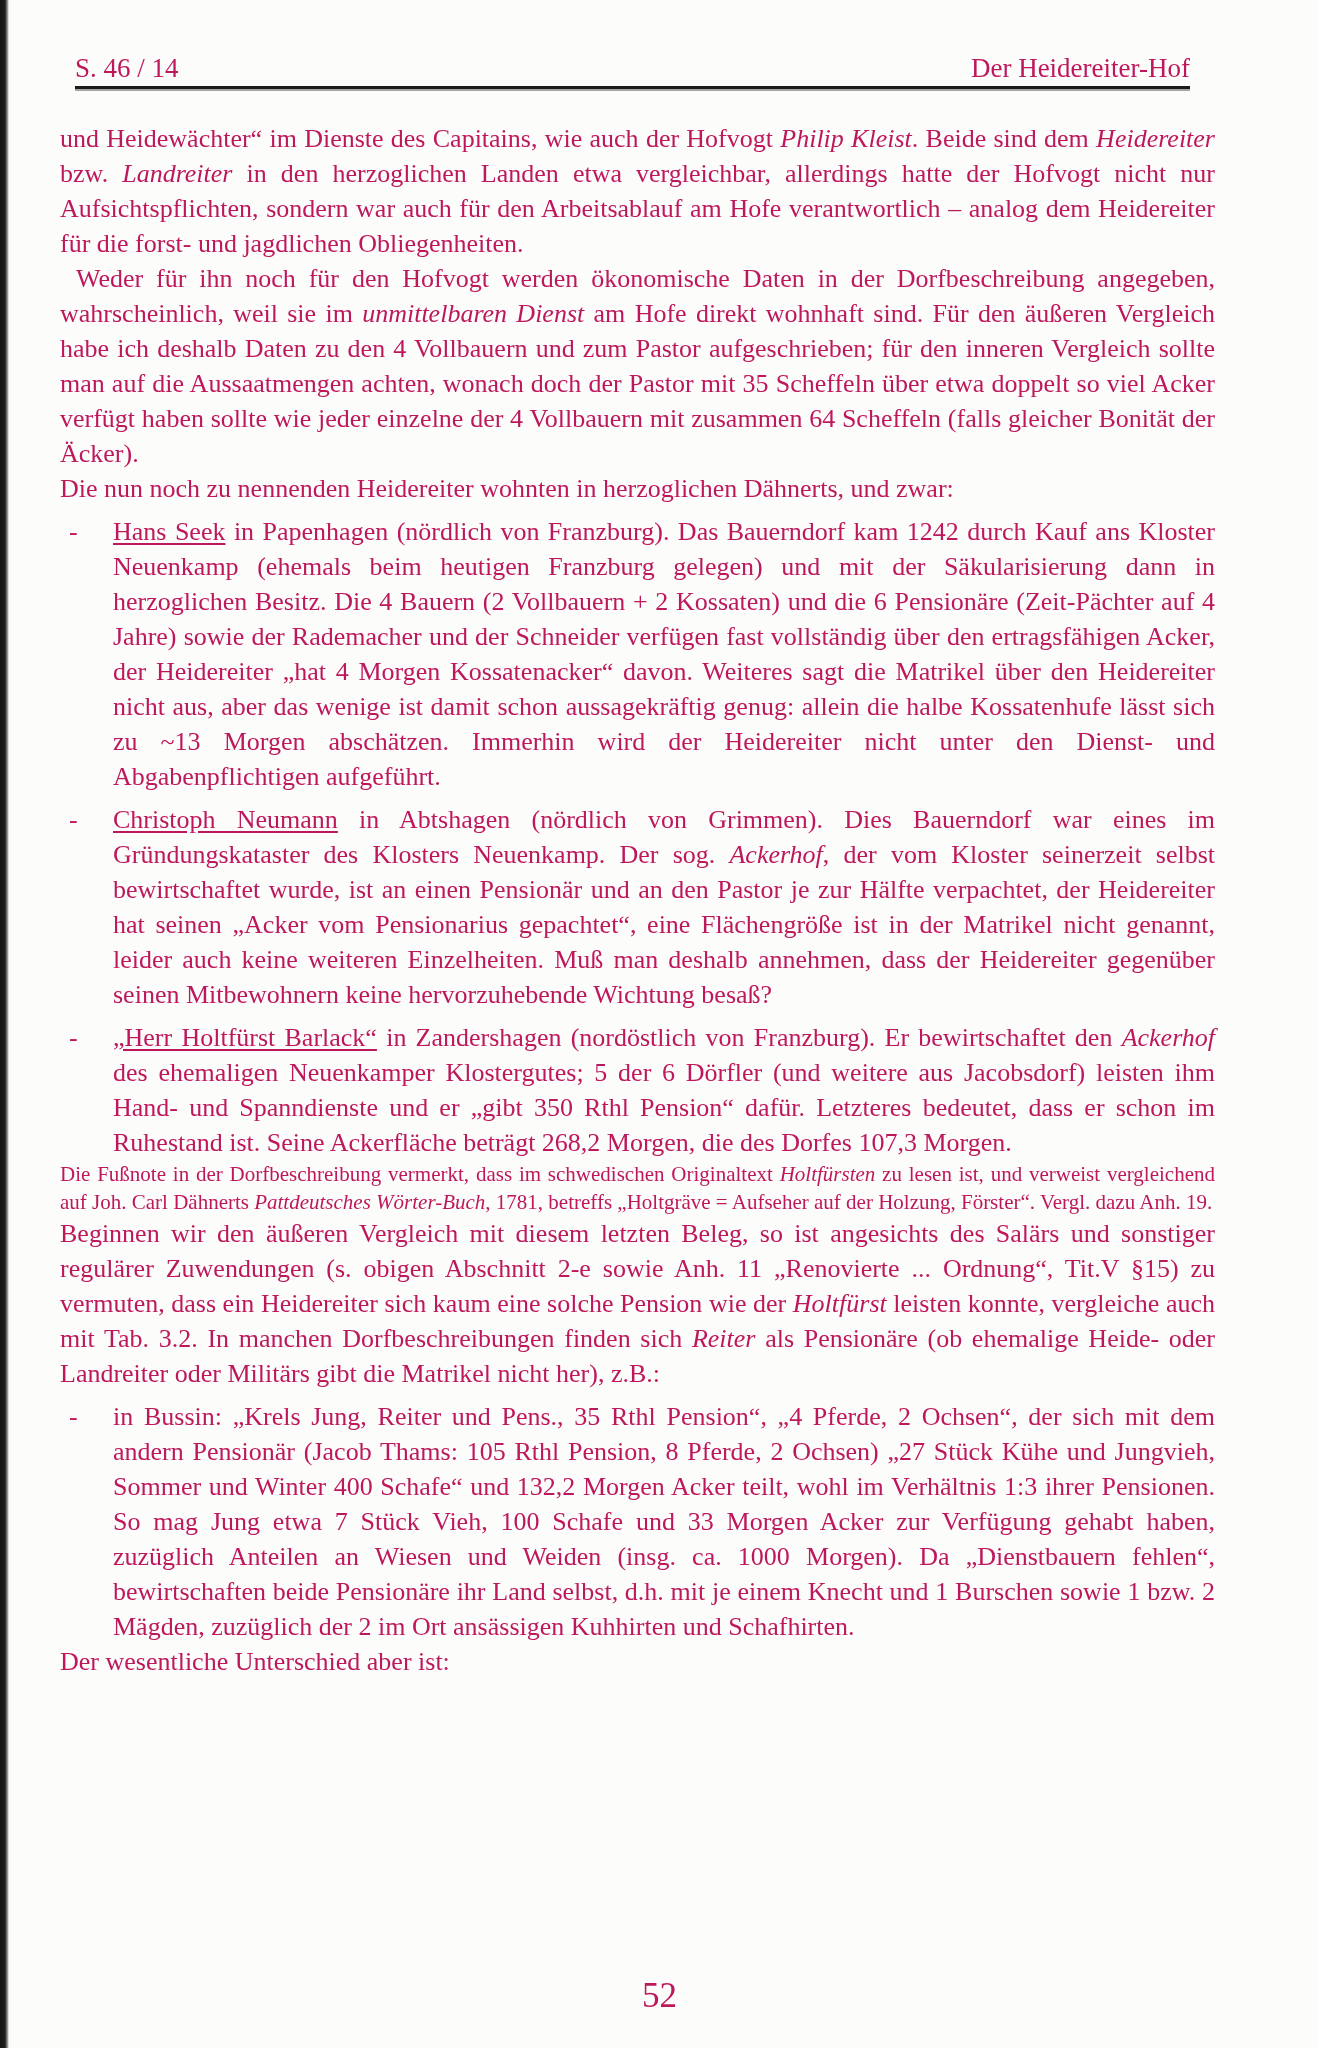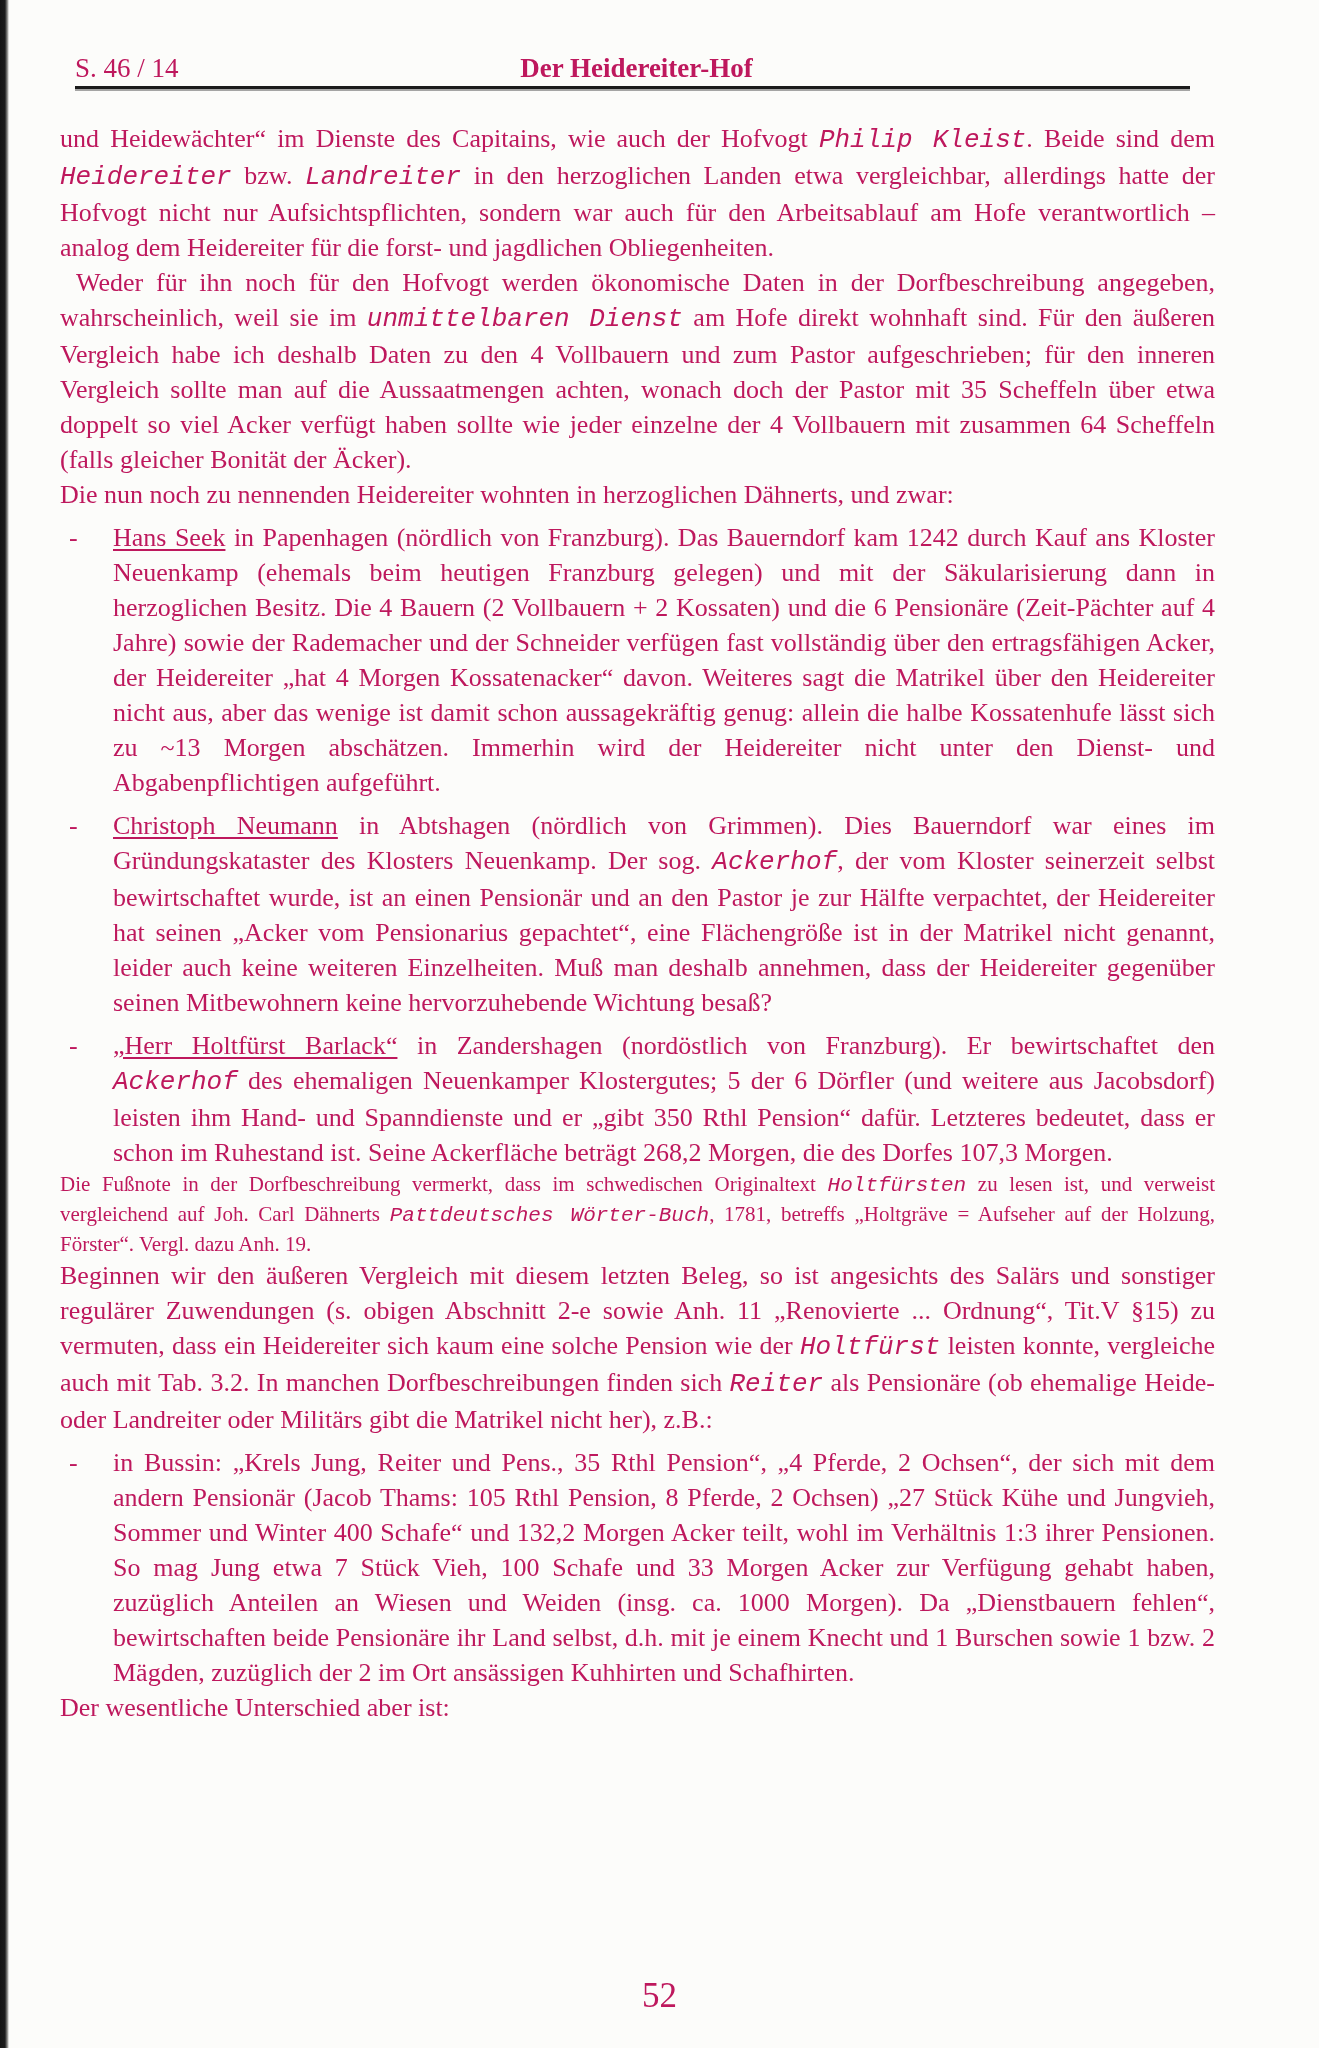--- a/index.html
+++ b/index.html
@@ -32,22 +32,22 @@
   }
   .hdr-left {
     position: absolute;
     left: 0; bottom: 0;
     font-size: 27px;
     white-space: nowrap;
   }
   .hdr-title {
     position: absolute;
     left: 8px; right: 0; bottom: 0;
-    text-align: center;
-    font-weight: bold;
+    text-align: right;
+    font-weight: normal;
     font-size: 27px;
   }
   .hdr-rule {
     margin: 2px 25px 0 15px;
     height: 3px;
     background: #1b1b1b;
     box-shadow: 0 2px 0 rgba(60,60,60,.45);
   }
   .bodytext { margin-top: 32px; font-size: 26px; line-height: 35px; }
   .bodytext p { margin: 0; }
@@ -58,21 +58,21 @@
   .bullet { display: flex; margin-top: 8px; }
   .bullet .marker { flex: none; width: 44px; padding-left: 9px; }
   .bullet .btxt { flex: 1; }
   .footnote {
     margin-left: 30px;
     font-size: 21px;
     line-height: 28px;
   }
   .gap-sm { margin-top: 8px; }
   .gap-md { margin-top: 12px; }
-  i { font-style: italic; font-family: Liberation Mono, monospace; }
+  i { font-style: italic; }
   u { text-underline-offset: 3px; }
   .pagefoot {
     position: absolute;
     left: 0; right: 0;
     bottom: 32px;
     text-align: center;
     font-size: 35px;
   }
 </style>
 </head>

